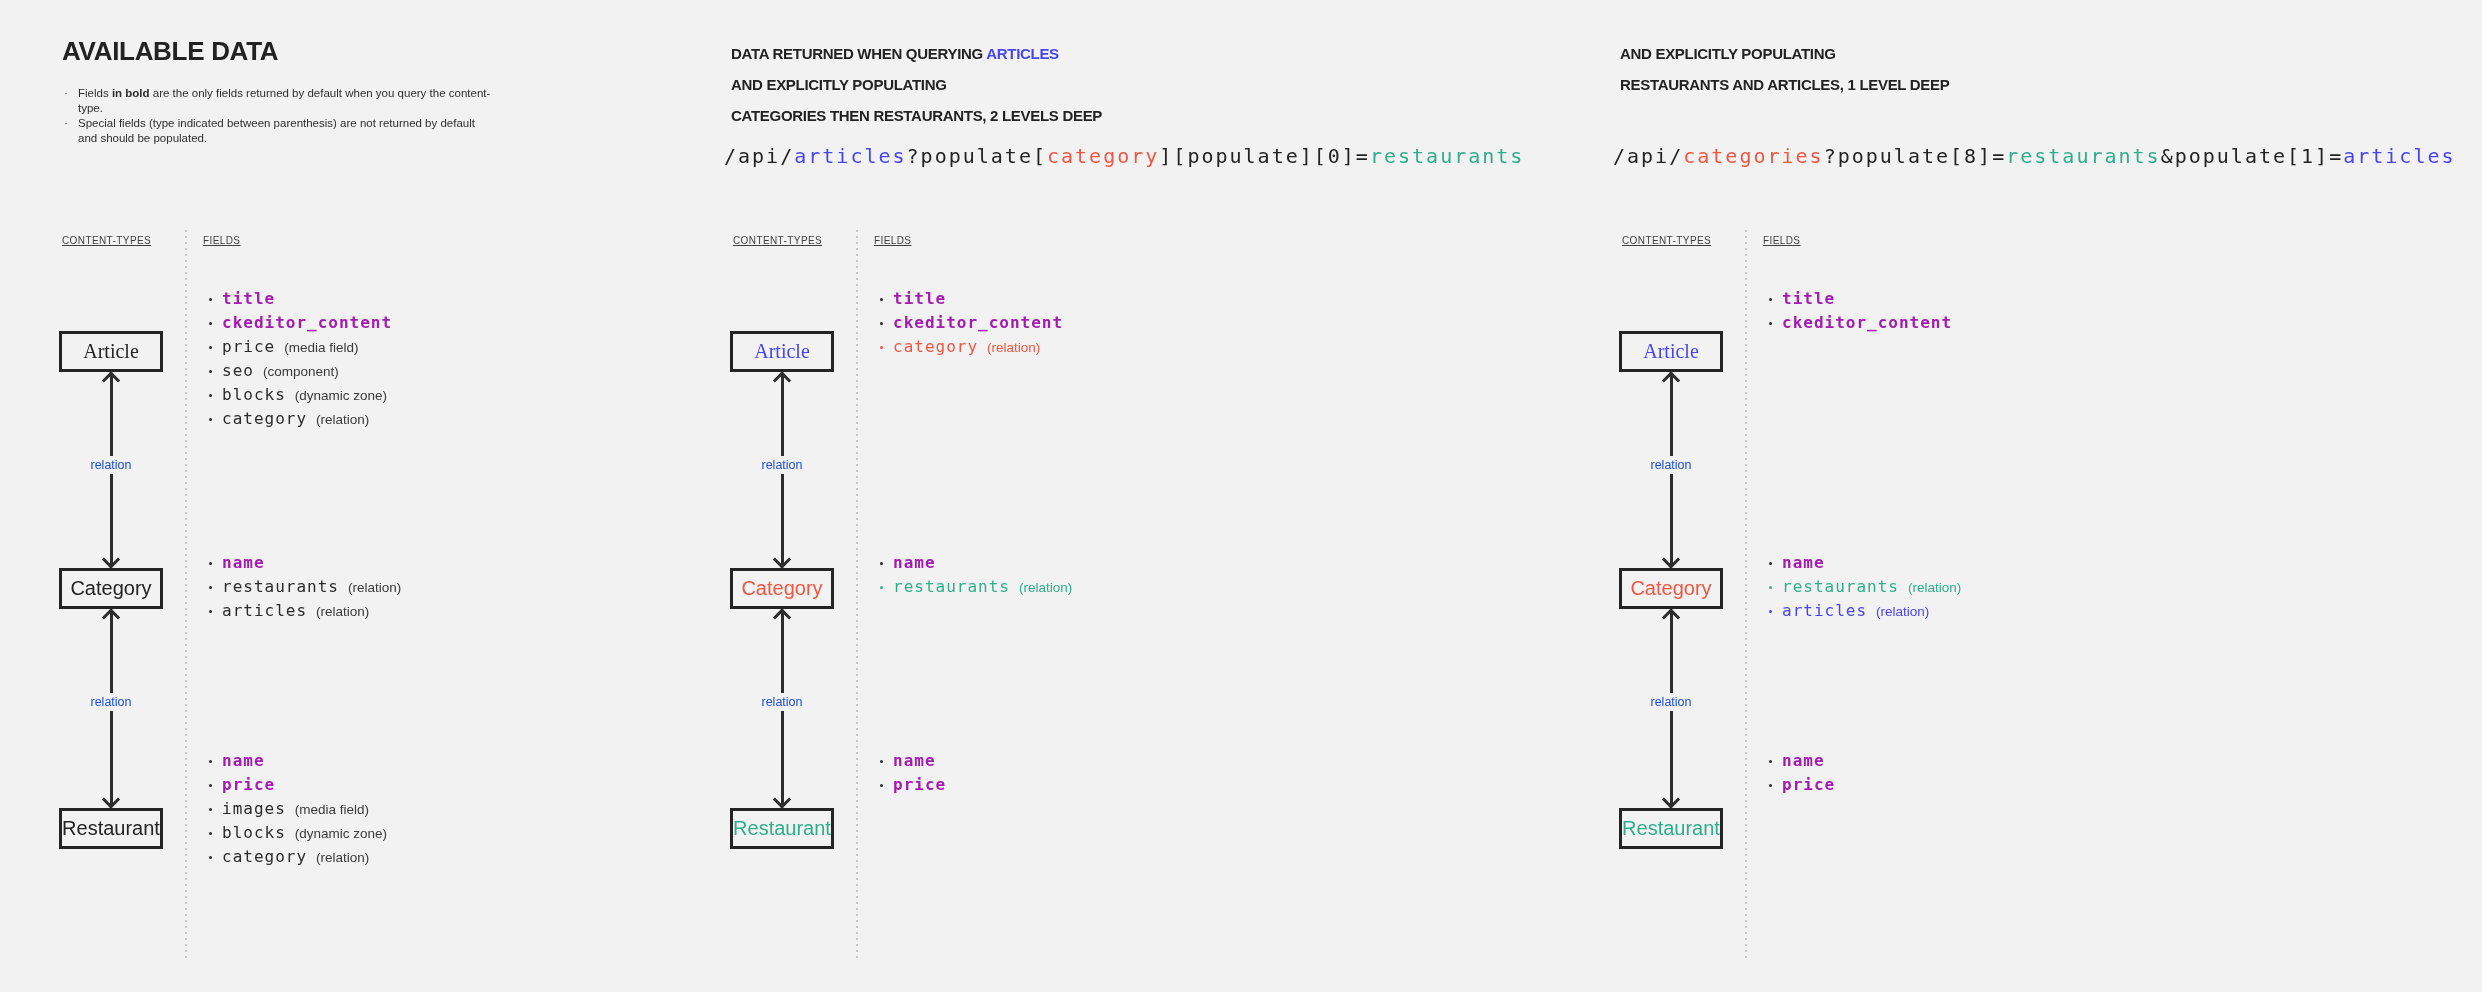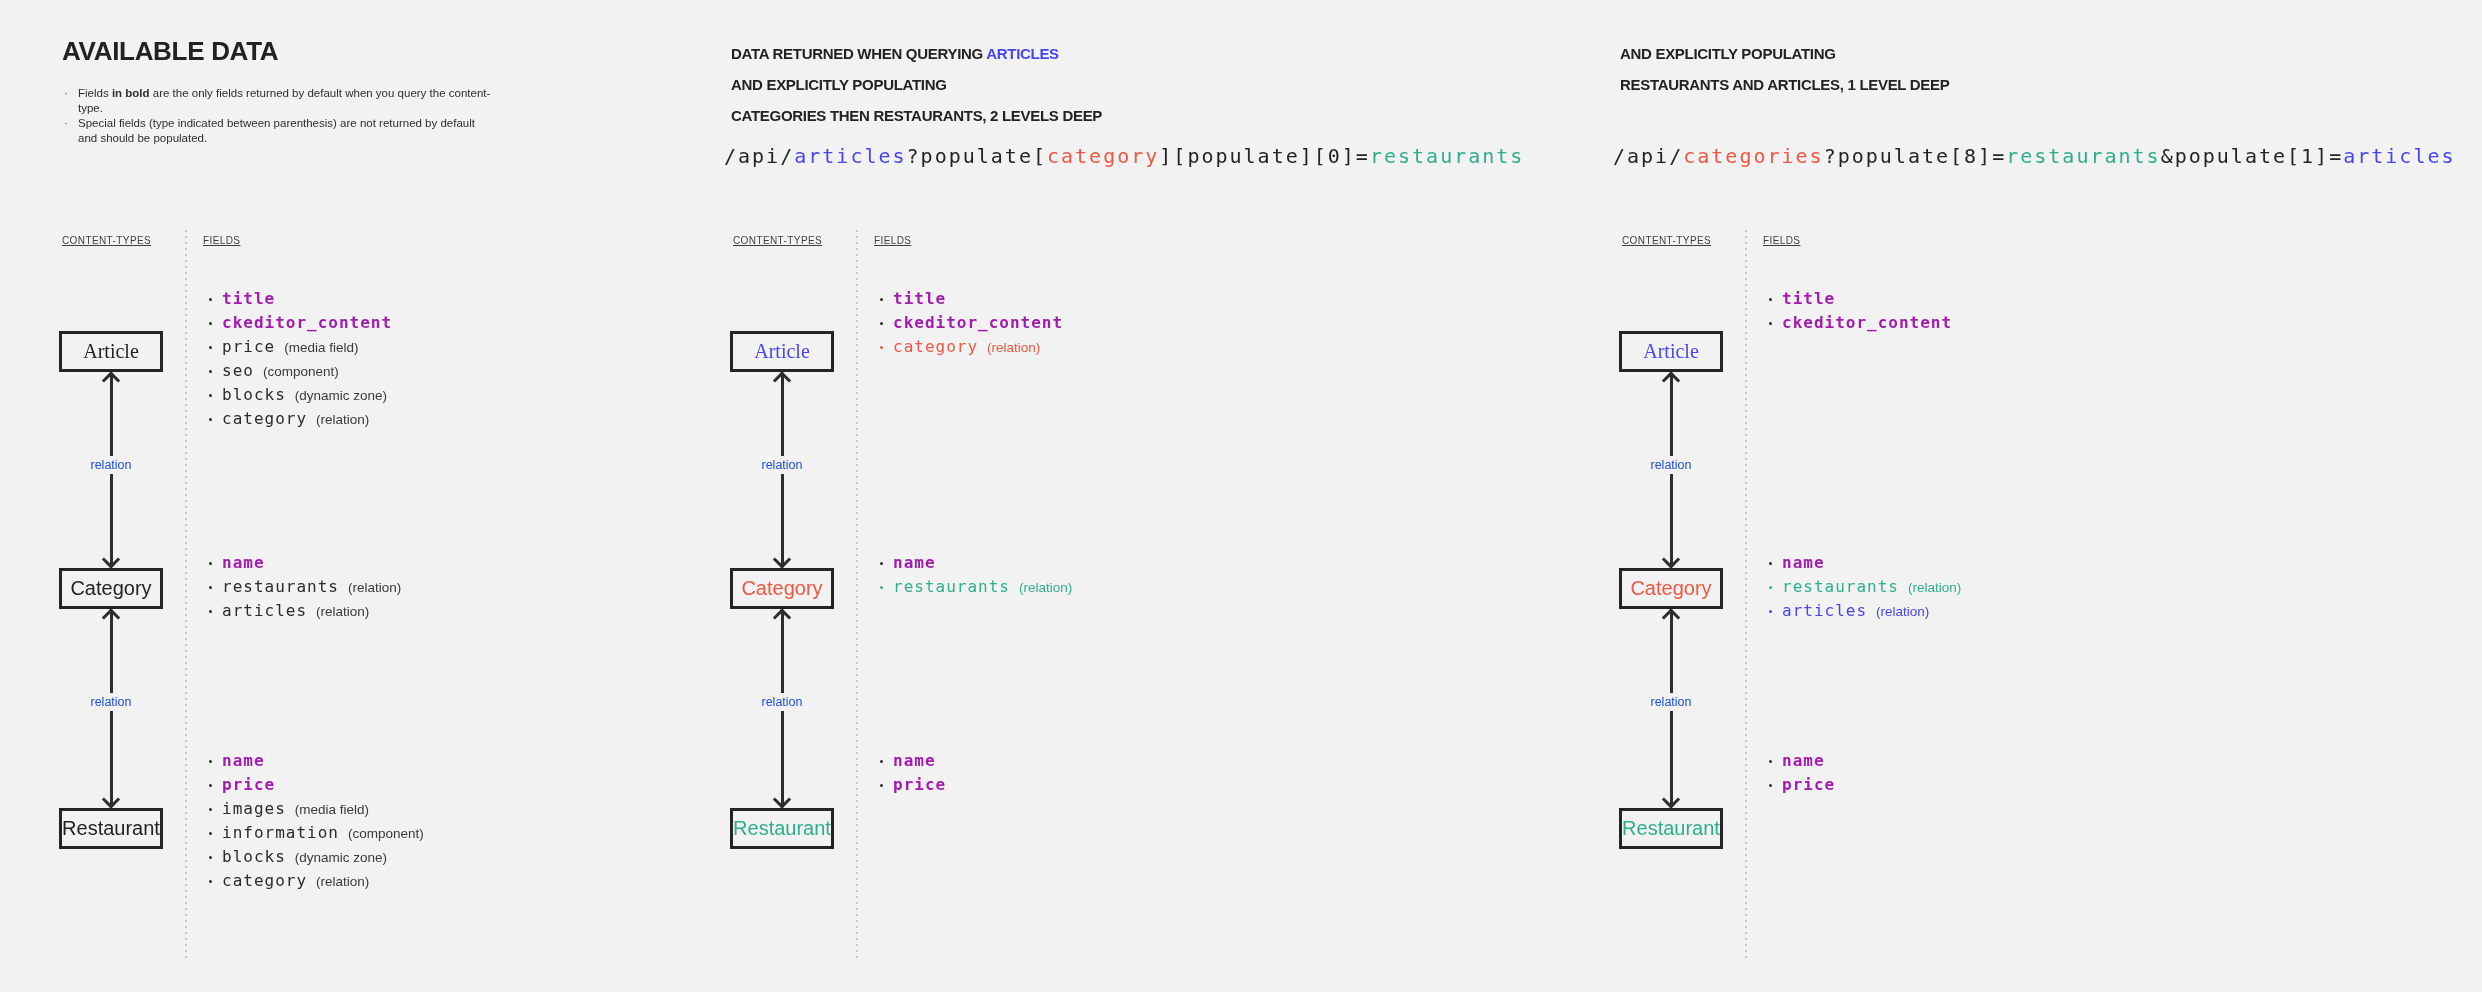--- a/index.html
+++ b/index.html
@@ -109,21 +109,20 @@
       </div>
     <div class="fgroup fg-category">
         <div class="frow" style="color: rgb(43, 43, 43);"><span class="dot"></span><span class="fname bold">name</span></div>
         <div class="frow" style="color: rgb(43, 43, 43);"><span class="dot"></span><span class="fname">restaurants</span><span class="fann" style="color: rgb(58, 58, 58);">(relation)</span></div>
         <div class="frow" style="color: rgb(43, 43, 43);"><span class="dot"></span><span class="fname">articles</span><span class="fann" style="color: rgb(58, 58, 58);">(relation)</span></div>
       </div>
     <div class="fgroup fg-restaurant">
         <div class="frow" style="color: rgb(43, 43, 43);"><span class="dot"></span><span class="fname bold">name</span></div>
         <div class="frow" style="color: rgb(43, 43, 43);"><span class="dot"></span><span class="fname bold">price</span></div>
         <div class="frow" style="color: rgb(43, 43, 43);"><span class="dot"></span><span class="fname">images</span><span class="fann" style="color: rgb(58, 58, 58);">(media field)</span></div>
-        <div class="frow" style="color: rgb(43, 43, 43);"><span class="dot"></span><span class="fname">information</span><span class="fann" style="color: rgb(58, 58, 58);">(component)</span></div>
         <div class="frow" style="color: rgb(43, 43, 43);"><span class="dot"></span><span class="fname">blocks</span><span class="fann" style="color: rgb(58, 58, 58);">(dynamic zone)</span></div>
         <div class="frow" style="color: rgb(43, 43, 43);"><span class="dot"></span><span class="fname">category</span><span class="fann" style="color: rgb(58, 58, 58);">(relation)</span></div>
       </div>
   </div>
 
   <div class="col" id="col2">
     <div class="q-heading">
       <div><span>DATA RETURNED WHEN QUERYING </span><span class="bold" style="color: rgb(72, 69, 239);">ARTICLES</span></div>
       <div>AND EXPLICITLY POPULATING</div>
       <div>CATEGORIES THEN RESTAURANTS, 2 LEVELS DEEP</div>

